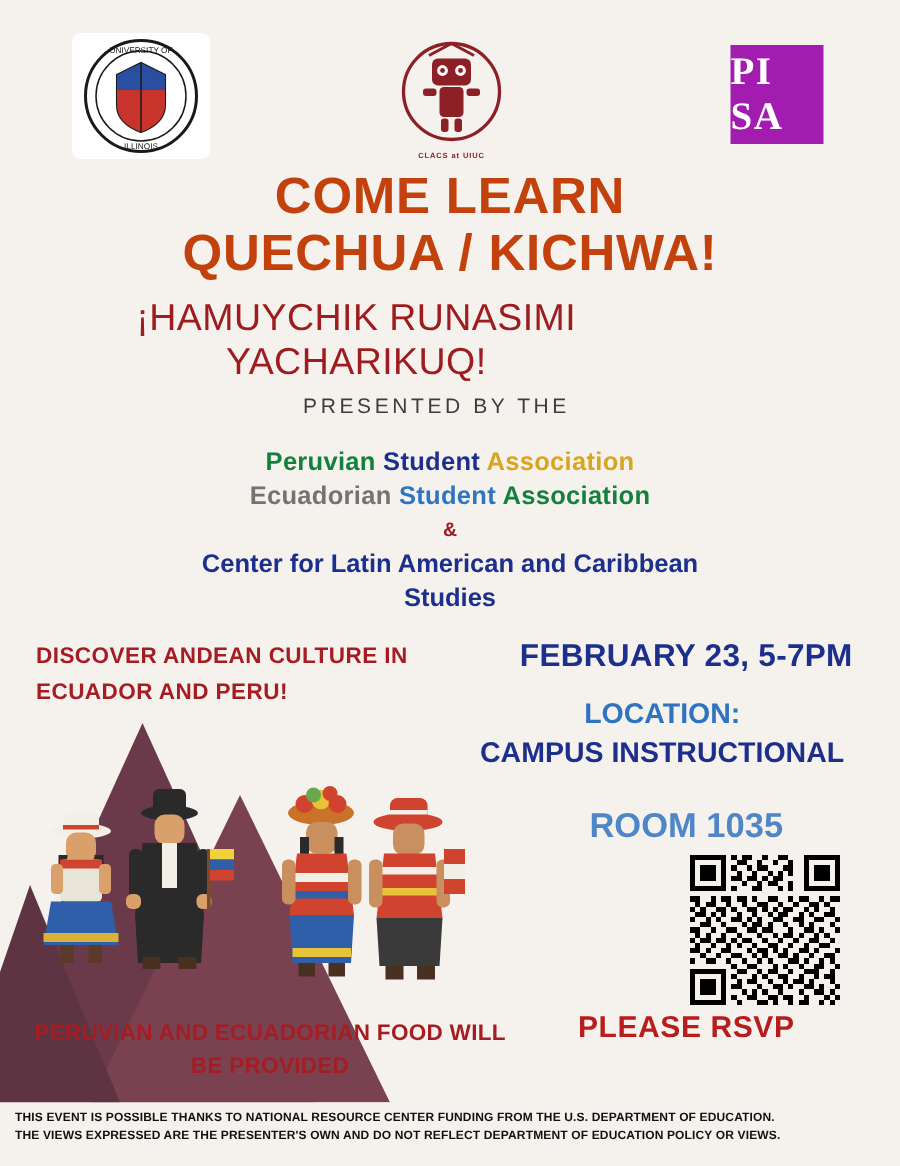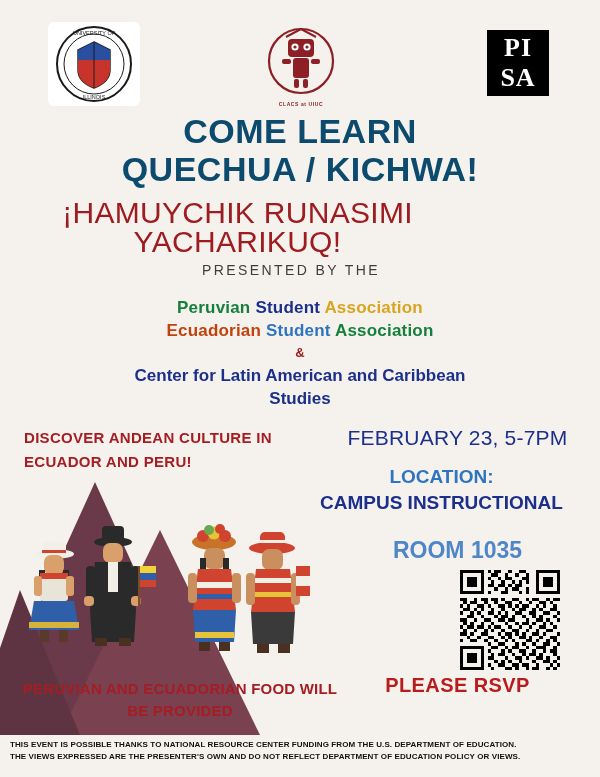--- a/index.html
+++ b/index.html
@@ -63,54 +63,54 @@
   .logo-pisa {
     position: absolute;
     left: 487px;
     top: 16px;
     width: 62px;
     height: 66px;
   }
   .pisa-box {
     width: 62px;
     height: 66px;
-    background: #000000;
+    background: #a21caf;
     color: #ffffff;
     font-weight: bold;
     font-size: 26px;
     line-height: 30px;
     letter-spacing: 1px;
     display: flex;
     flex-direction: column;
-    align-items: center;
+    align-items: flex-start;
     justify-content: center;
     font-family: "Liberation Serif", serif;
   }
 
   
   .headline {
     position: absolute;
     top: 112px;
     left: 0;
     width: 600px;
     text-align: center;
-    color: #0c4a6e;
+    color: #c2410c;
     font-weight: bold;
     font-size: 34px;
     line-height: 38px;
     letter-spacing: 0.5px;
   }
   .subhead {
     position: absolute;
     top: 198px;
     left: 0;
     width: 475px;
     text-align: center;
     color: #9e1b20;
-    font-size: 30px;
+    font-size: 25px;
     line-height: 29px;
     letter-spacing: 0.3px;
   }
   .presented {
     position: absolute;
     top: 262px;
     left: 0;
     width: 582px;
     text-align: center;
     color: #3d3d3d;
@@ -141,21 +141,21 @@
   .org-clacs {
     font-weight: bold;
     font-size: 17px;
     line-height: 23px;
     color: #1c2f8c;
   }
   .w-red { color: #15803d; }
   .w-navy { color: #1c2f8c; }
   .w-gold { color: #d9a520; }
   .w-blue { color: #2f74c0; }
-  .w-yellow { color: #c2410c; }
+  .w-yellow { color: #737373; }
 
   
   .discover {
     position: absolute;
     top: 426px;
     left: 24px;
     width: 290px;
     color: #a51d22;
     font-weight: bold;
     font-size: 15px;
@@ -164,21 +164,21 @@
   }
 
   
   .date {
     position: absolute;
     top: 426px;
     left: 330px;
     width: 255px;
     text-align: center;
     color: #1c2f8c;
-    font-weight: normal;
+    font-weight: bold;
     font-size: 21px;
     letter-spacing: 0.2px;
   }
   .location-label {
     position: absolute;
     top: 466px;
     left: 314px;
     width: 255px;
     text-align: center;
     color: #2f74c0;

